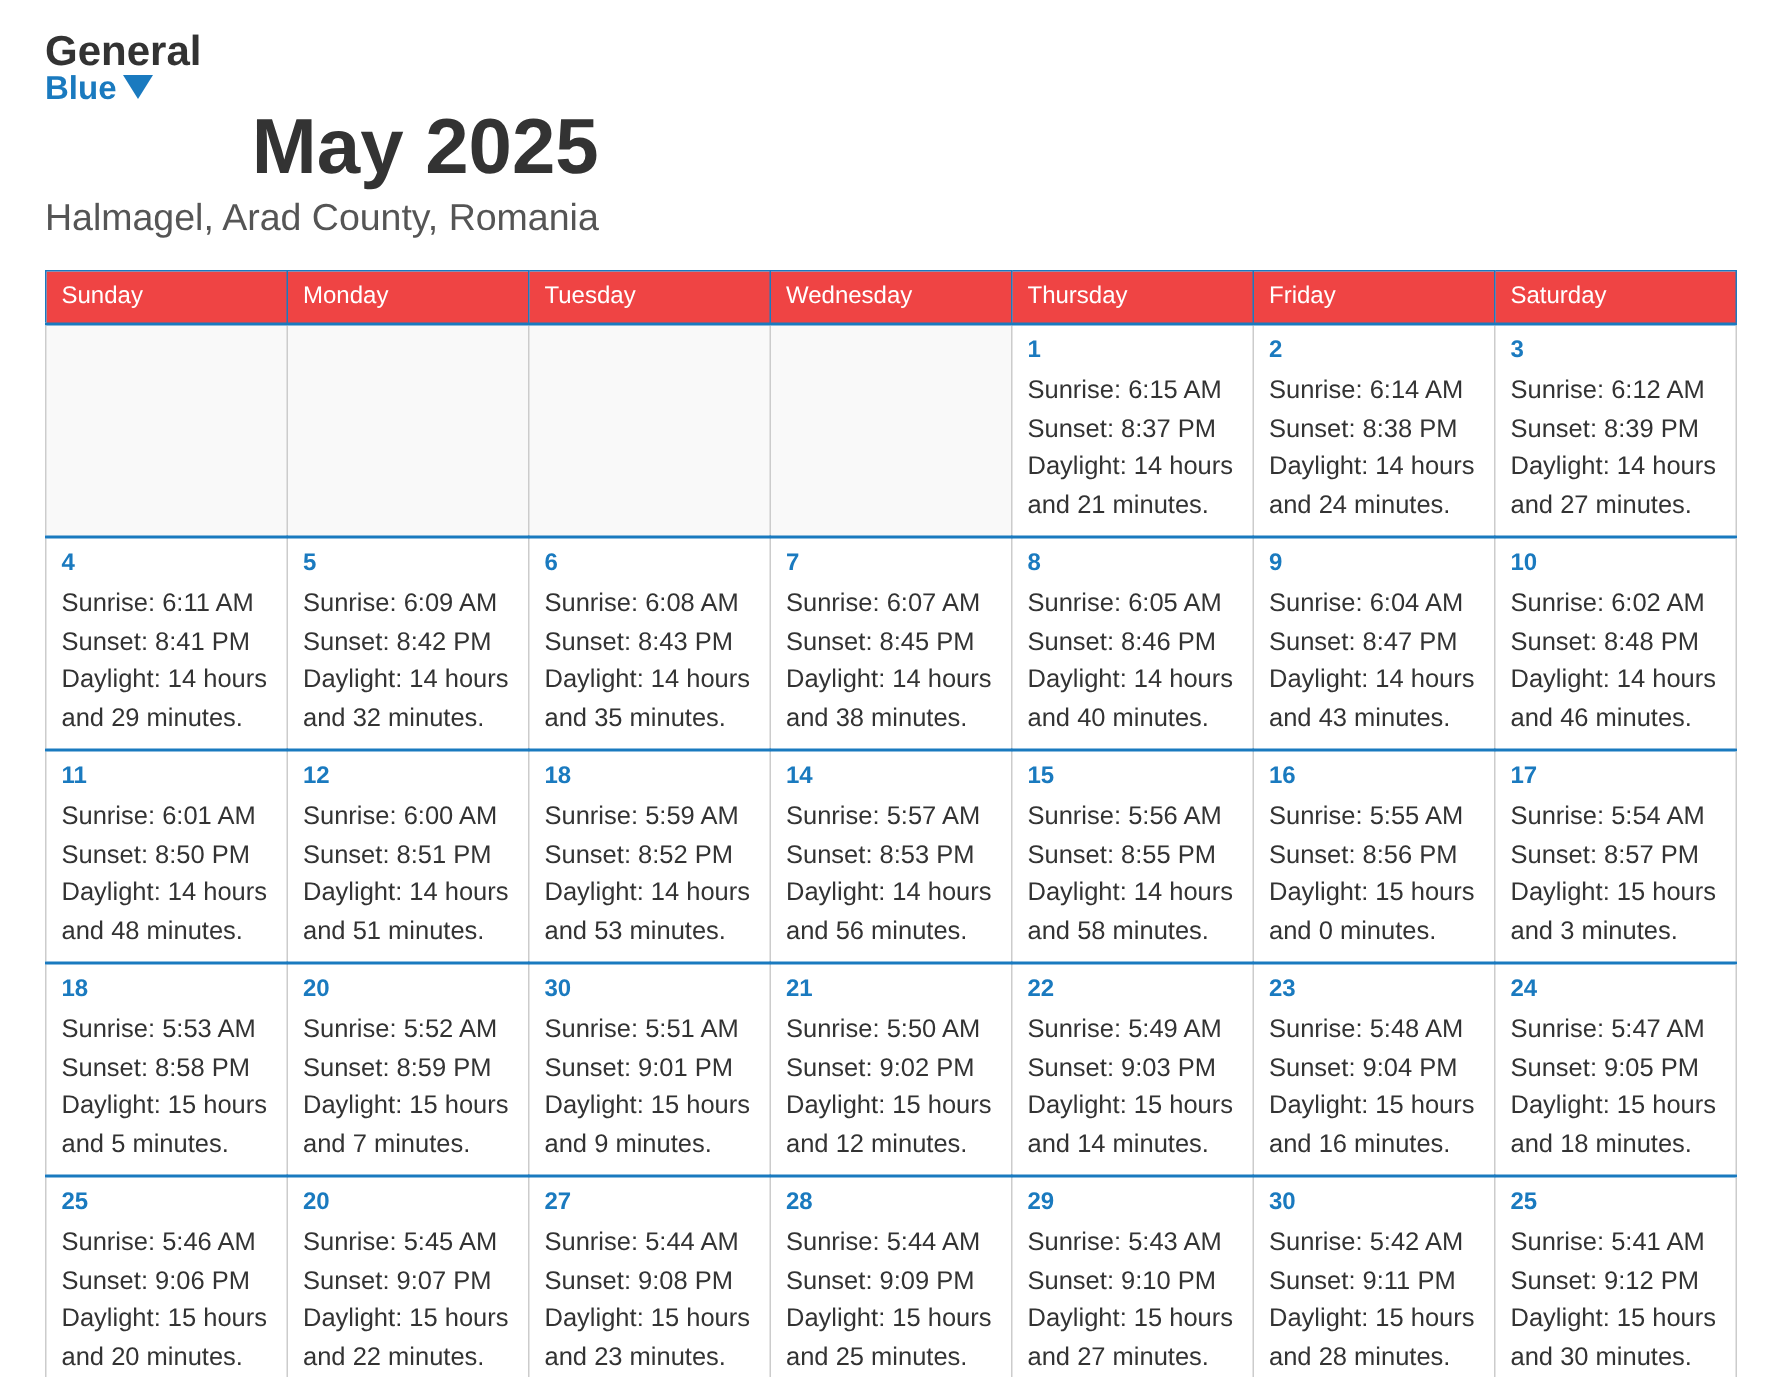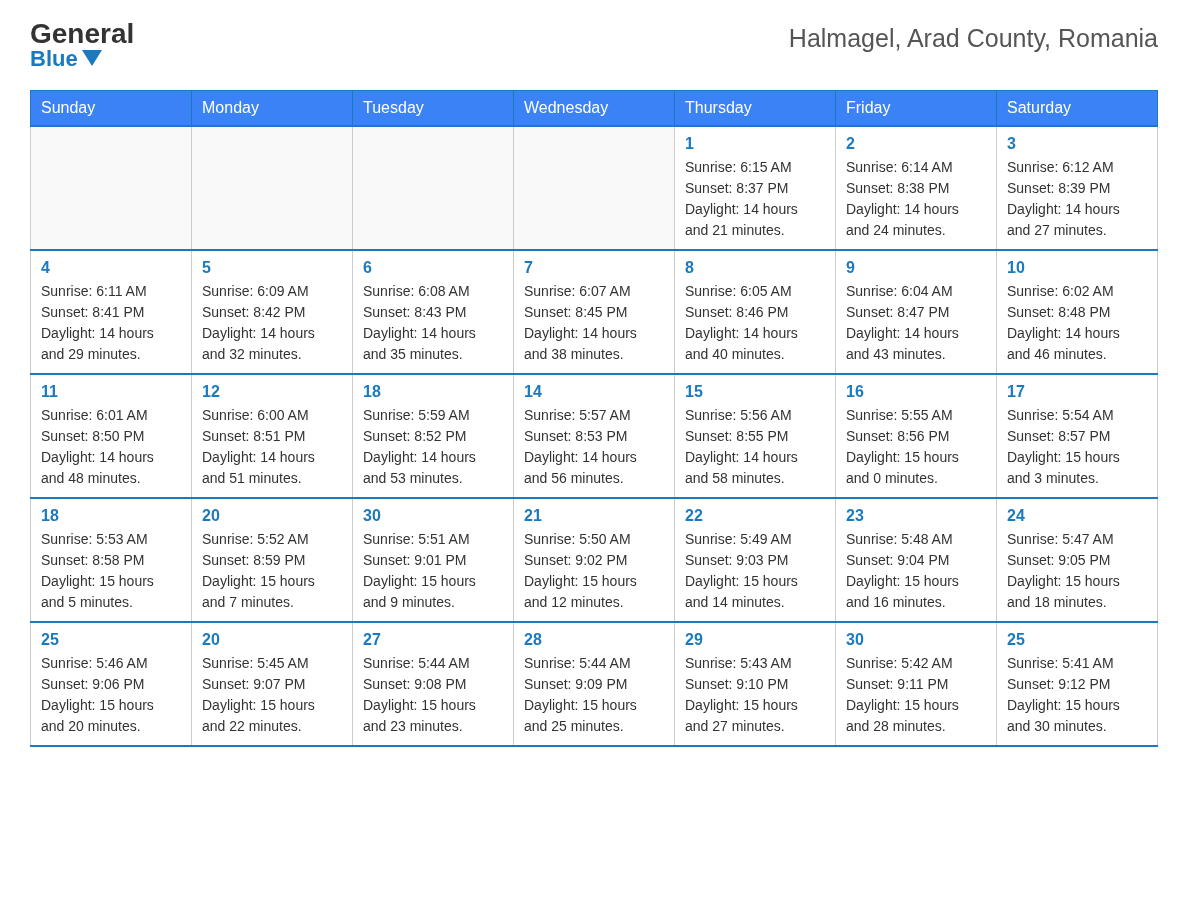--- a/index.html
+++ b/index.html
@@ -7,20 +7,21 @@
       font-family: Arial, sans-serif;
       background: #fff;
       padding: 20px 30px;
       color: #333;
     }
     .header {
       display: flex;
       justify-content: space-between;
       align-items: flex-start;
       margin-bottom: 20px;
+      flex-direction: column;
     }
     .logo {
       display: flex;
       flex-direction: column;
       align-items: flex-start;
     }
     .logo-general {
       font-size: 28px;
       font-weight: bold;
       color: #333;
@@ -57,21 +58,21 @@
       font-size: 25px;
       color: #555;
       margin-top: 4px;
     }
     .calendar {
       width: 100%;
       border-collapse: collapse;
       border: 1px solid #aaa;
     }
     .calendar th {
-      background-color: #3b82f6;
+      background-color: #ef4444;
       color: #fff;
       padding: 8px 10px;
       text-align: left;
       font-size: 16px;
       font-weight: normal;
       border: 1px solid #1a7abf;
       margin-left: 41px;
     }
     .calendar td {
       vertical-align: top;
@@ -81,21 +82,21 @@
       min-height: 100px;
     }
     .day-number {
       font-size: 16px;
       font-weight: bold;
       color: #1a7abf;
       display: block;
       margin-bottom: 4px;
     }
     .day-info {
-      font-size: 14px;
+      font-size: 17px;
       color: #333;
       line-height: 1.5;
     }
     .empty-cell {
       background: #f9f9f9;
     }
     tr {
       border-bottom: 2px solid #1a7abf;
     }
   </style>
@@ -104,20 +105,21 @@
 
 <div class="header">
   <div class="logo">
     <div class="logo-general">General</div>
     <div class="logo-blue">
         <span>Blue</span>
         <span class="logo-triangle"></span>
       </div>
   </div>
   <div class="title-area">
+    <div class="month-year">May 2025</div>
     <div class="location">Halmagel, Arad County, Romania</div>
   </div>
 </div>
 
 <table class="calendar">
   <thead>
     <tr>
       <th>Sunday</th>
       <th>Monday</th>
       <th>Tuesday</th>

